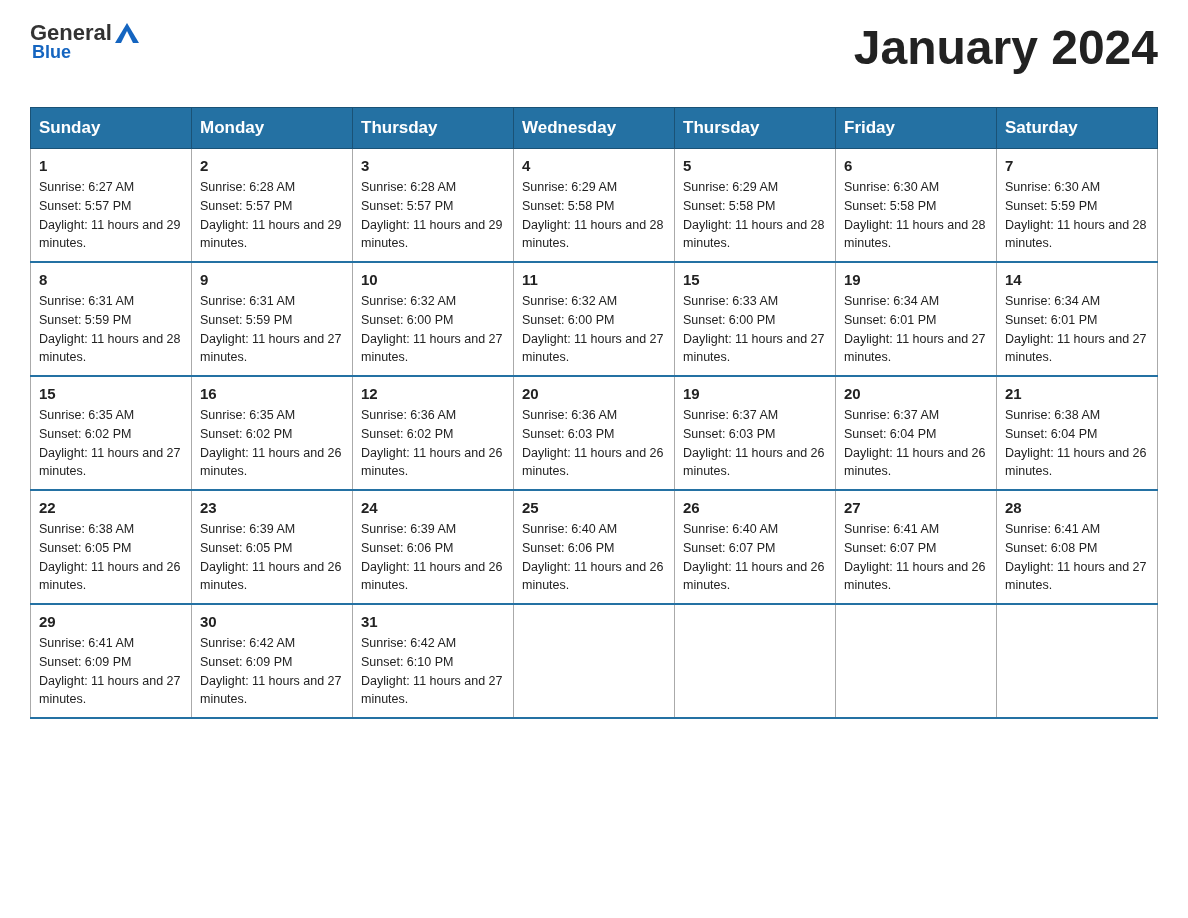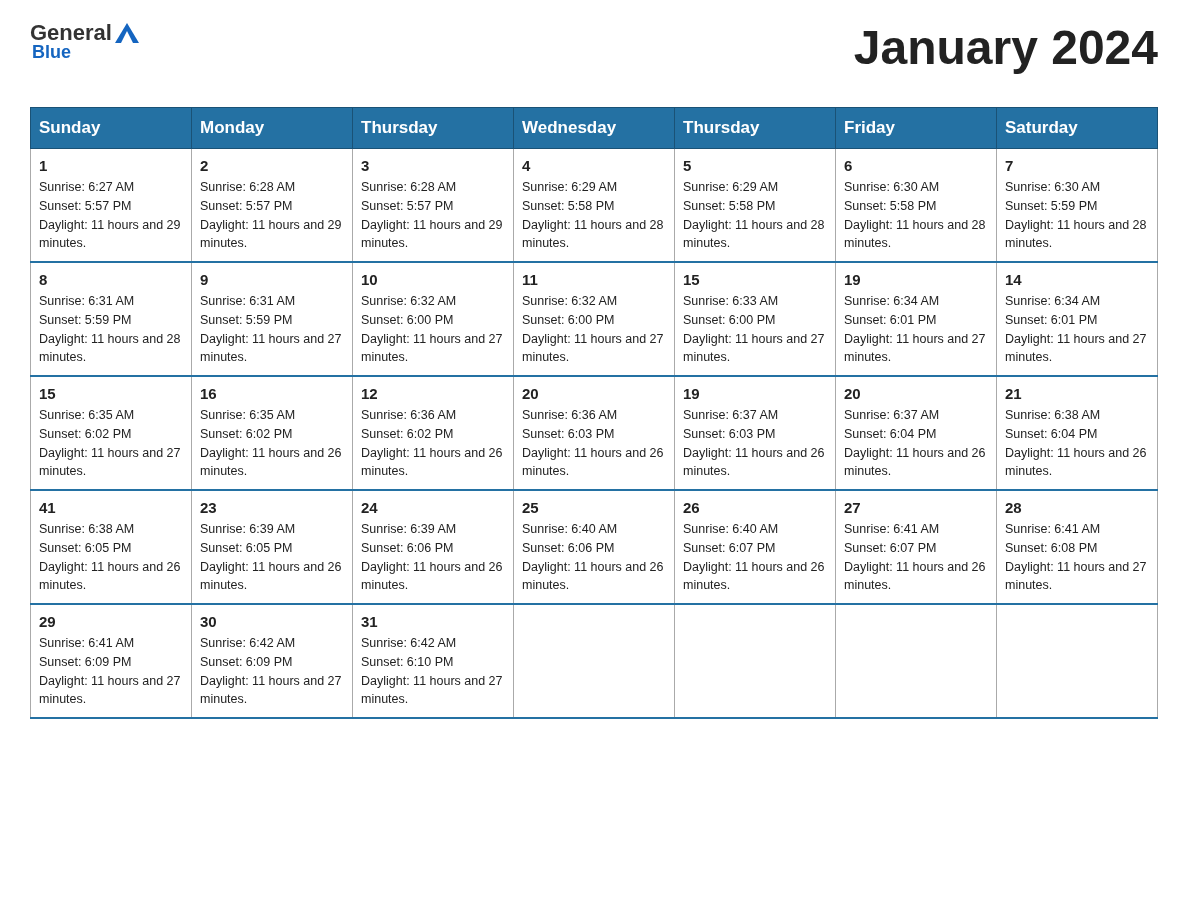--- a/index.html
+++ b/index.html
@@ -289,21 +289,21 @@
         <span class="day-num">21</span>
         <div class="day-info">
           Sunrise: 6:38 AM<br>
           Sunset: 6:04 PM<br>
           Daylight: 11 hours and 26 minutes.
         </div>
       </td>
       </tr>
       <tr>
         <td>
-        <span class="day-num">41</span>
+        <span class="day-num">22</span>
         <div class="day-info">
           Sunrise: 6:38 AM<br>
           Sunset: 6:05 PM<br>
           Daylight: 11 hours and 26 minutes.
         </div>
       </td>
         <td>
         <span class="day-num">23</span>
         <div class="day-info">
           Sunrise: 6:39 AM<br>

